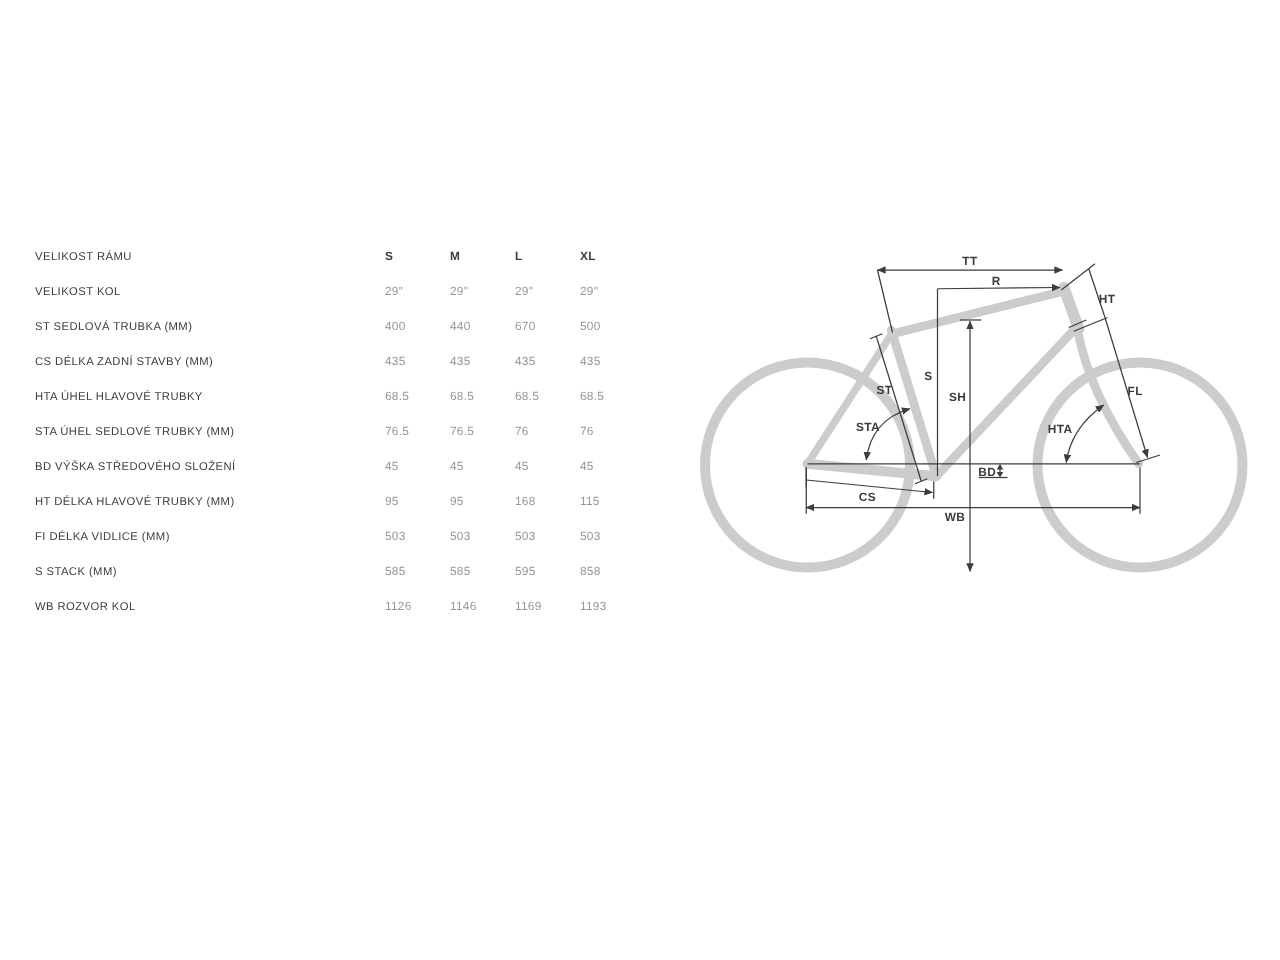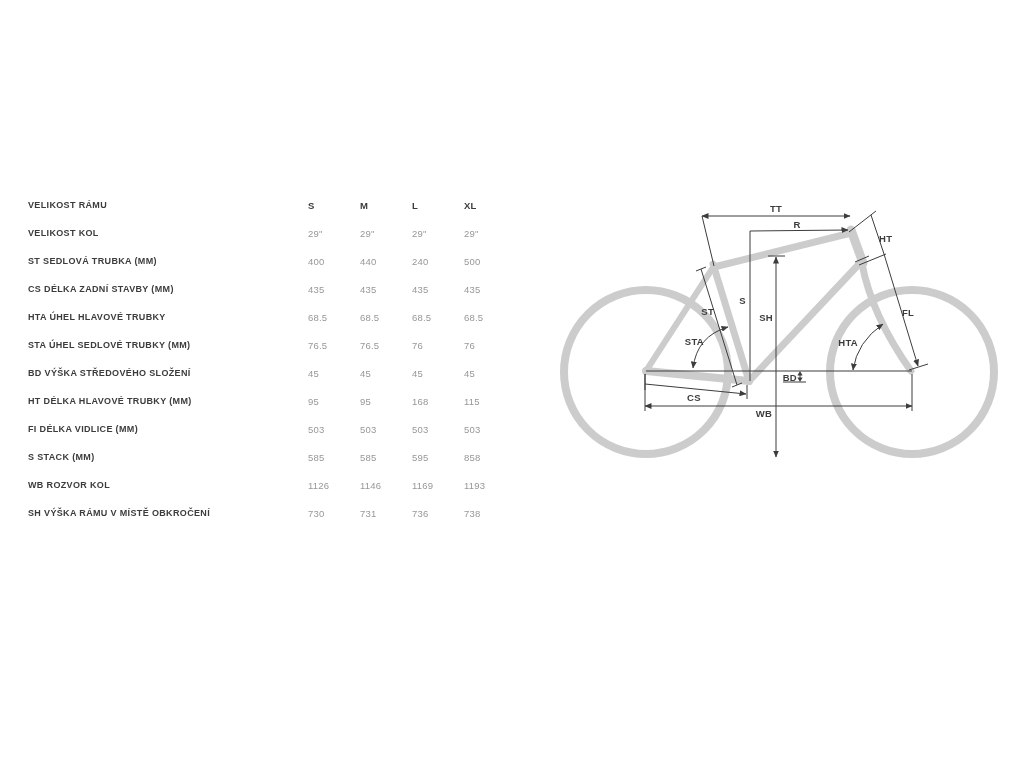--- a/index.html
+++ b/index.html
@@ -8,21 +8,21 @@
     font-family:"Liberation Sans", sans-serif;
     --frame-color:#cccccc;
     --dim-color:#3d3d3d;
     --label-color:#3c3c3c;
     --value-color:#979797;
   }
   .geo-table{position:absolute;left:28px;top:191px;width:488px;}
   .g-row{display:flex;align-items:center;height:28px;}
   .g-label{
     width:280px;flex:0 0 280px;
-    font-size:9px;font-weight:bold;letter-spacing:.35px;
+    font-size:9px;font-weight:normal;letter-spacing:.35px;
     color:var(--label-color);text-transform:uppercase;white-space:nowrap;
   }
   .g-val{
     width:52px;flex:0 0 52px;
     font-size:9.5px;color:var(--value-color);letter-spacing:.2px;white-space:nowrap;
   }
   .g-row.header .g-val{font-weight:bold;color:var(--label-color);font-size:9.5px;}
   .diagram{position:absolute;left:0;top:0;width:1024px;height:768px;}
   .frame{stroke:var(--frame-color);fill:none;stroke-linecap:round;}
   .dims path,.dims line{stroke:var(--dim-color);fill:none;stroke-width:1;}
@@ -51,21 +51,21 @@
           <div class="g-label">VELIKOST KOL</div>
           <div class="g-val">29"</div>
           <div class="g-val">29"</div>
           <div class="g-val">29"</div>
           <div class="g-val">29"</div>
         </div>
         <div class="g-row">
           <div class="g-label">ST SEDLOVÁ TRUBKA (MM)</div>
           <div class="g-val">400</div>
           <div class="g-val">440</div>
-          <div class="g-val">240</div>
+          <div class="g-val">670</div>
           <div class="g-val">500</div>
         </div>
         <div class="g-row">
           <div class="g-label">CS DÉLKA ZADNÍ STAVBY (MM)</div>
           <div class="g-val">435</div>
           <div class="g-val">435</div>
           <div class="g-val">435</div>
           <div class="g-val">435</div>
         </div>
         <div class="g-row">
@@ -109,27 +109,20 @@
           <div class="g-val">585</div>
           <div class="g-val">595</div>
           <div class="g-val">858</div>
         </div>
         <div class="g-row">
           <div class="g-label">WB ROZVOR KOL</div>
           <div class="g-val">1126</div>
           <div class="g-val">1146</div>
           <div class="g-val">1169</div>
           <div class="g-val">1193</div>
-        </div>
-        <div class="g-row">
-          <div class="g-label">SH VÝŠKA RÁMU V MÍSTĚ OBKROČENÍ</div>
-          <div class="g-val">730</div>
-          <div class="g-val">731</div>
-          <div class="g-val">736</div>
-          <div class="g-val">738</div>
         </div>
       </div>
   </div>
 
   <svg class="diagram" viewBox="0 0 1024 768">
     <defs>
       <marker id="arrE" orient="auto" markerWidth="7" markerHeight="6" refX="6.5" refY="3">
         <path d="M0,0 L7,3 L0,6 z"></path>
       </marker>
       <marker id="arrS" orient="auto-start-reverse" markerWidth="7" markerHeight="6" refX="6.5" refY="3">

